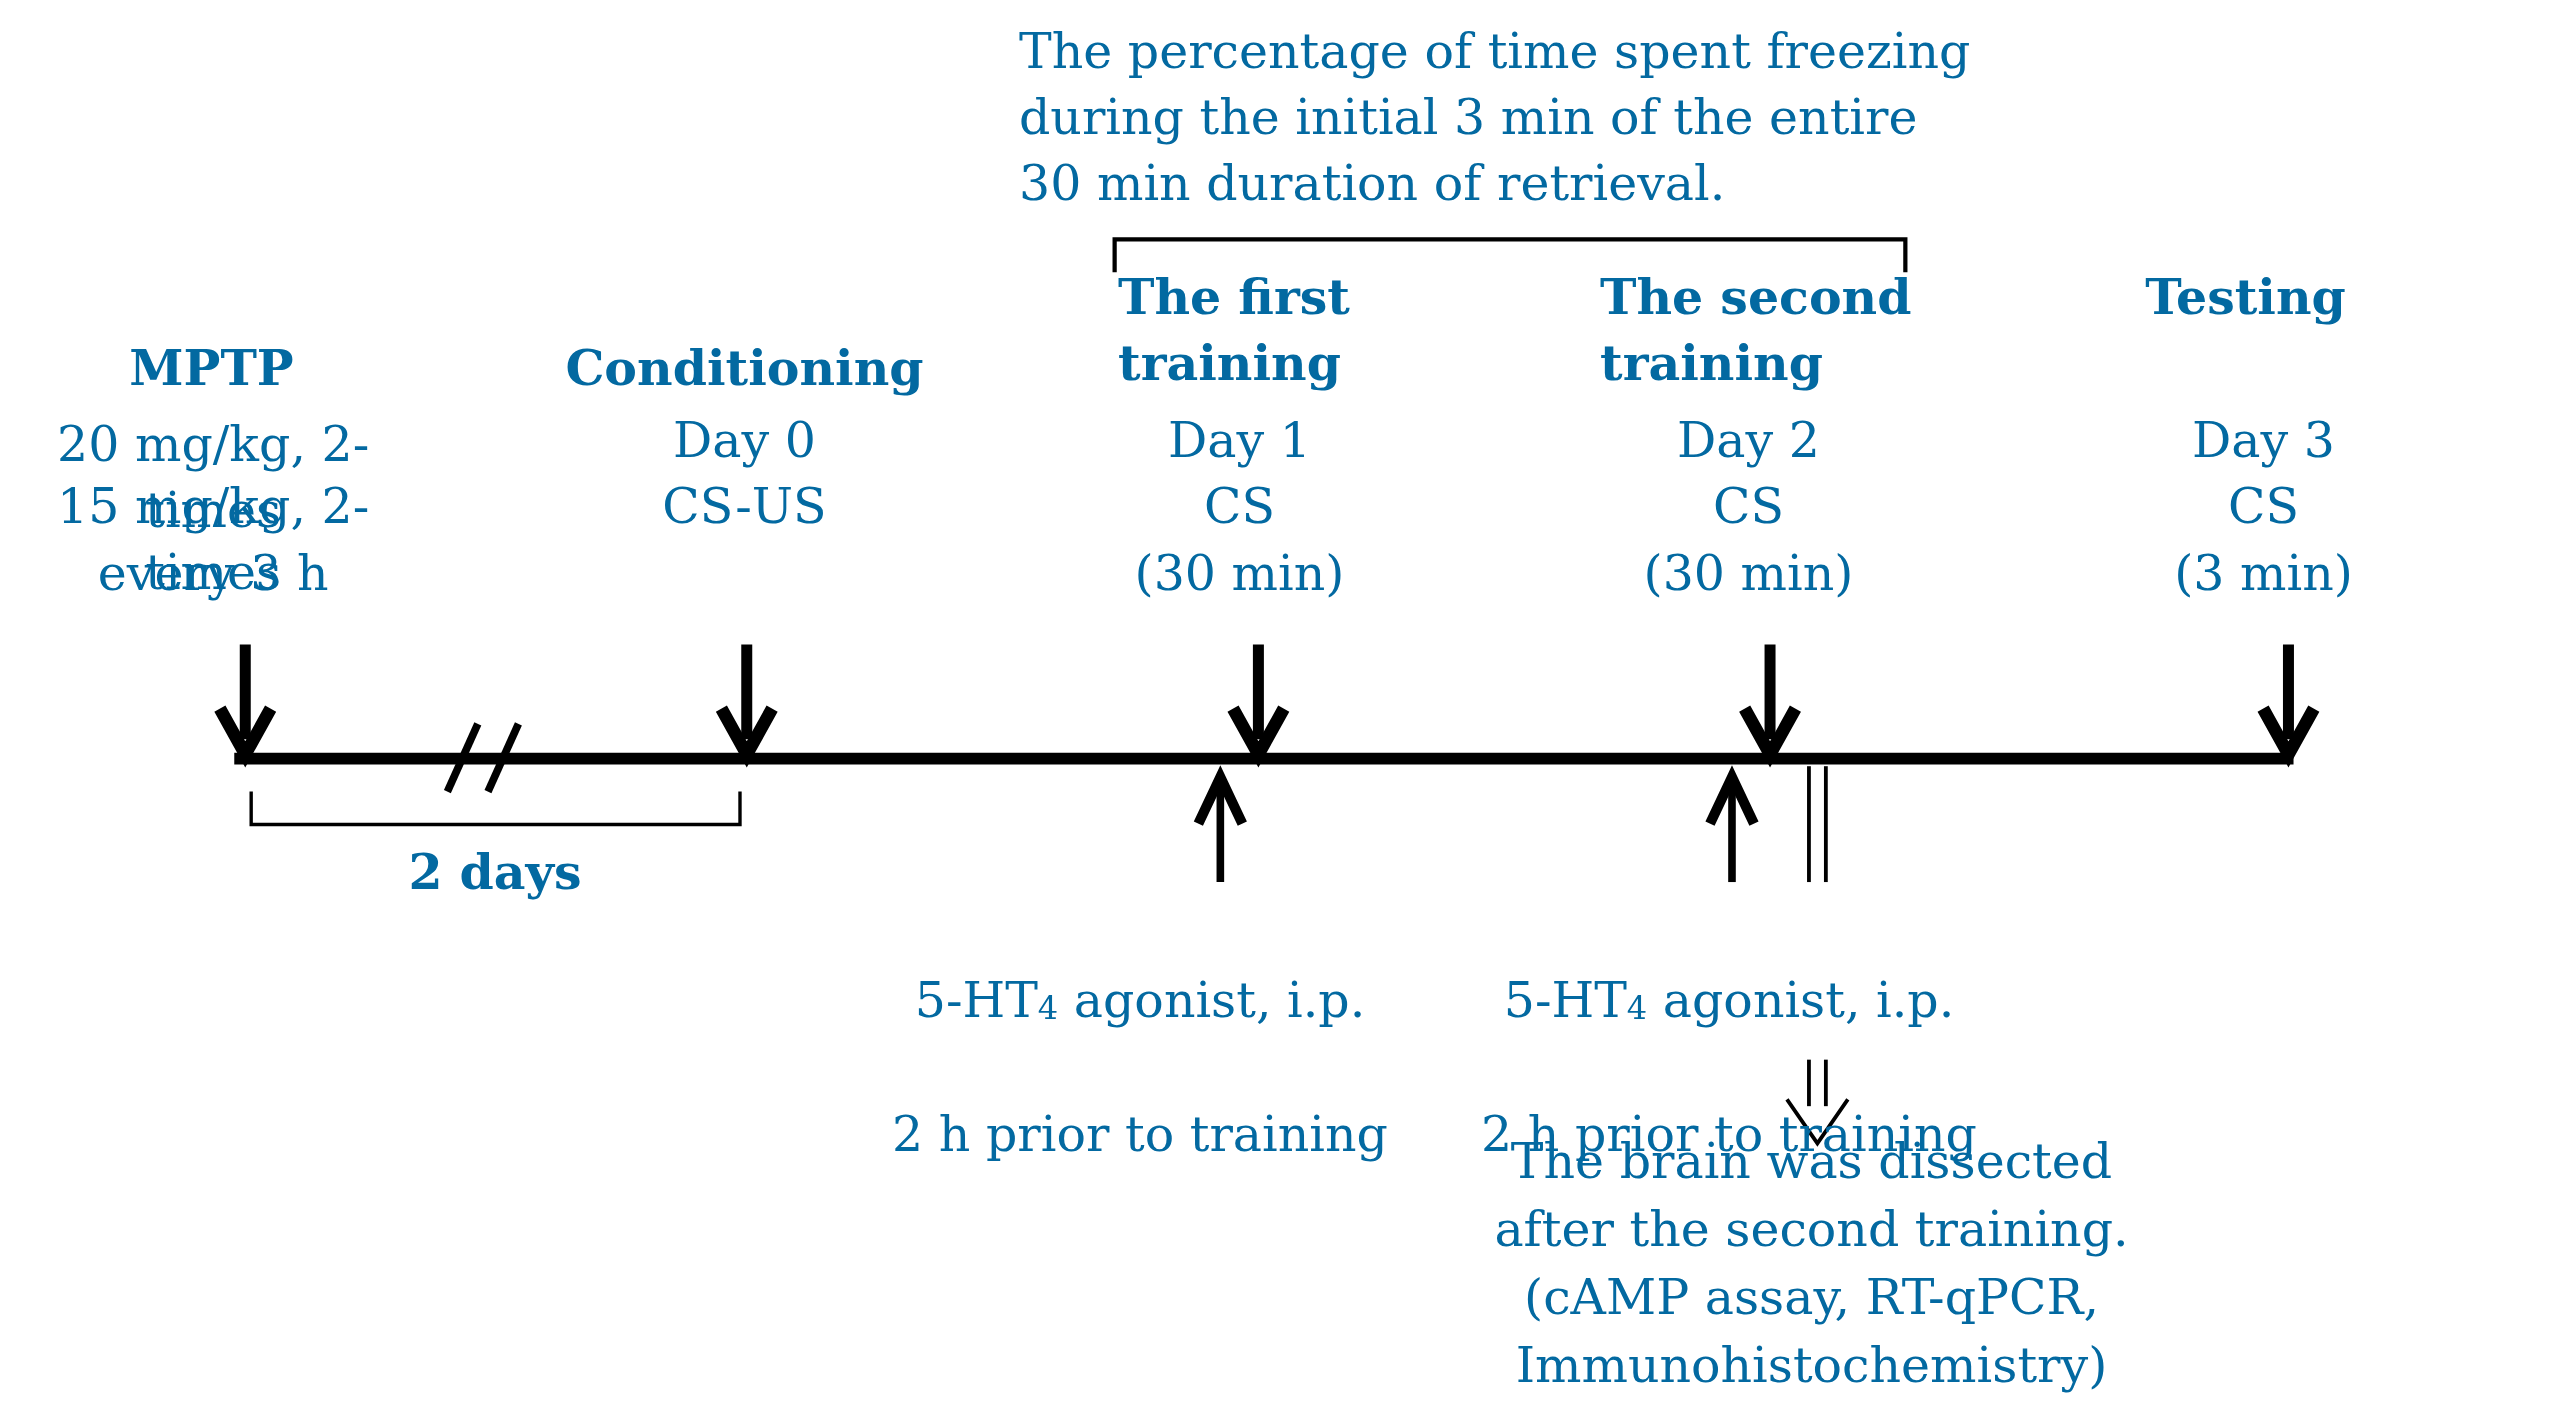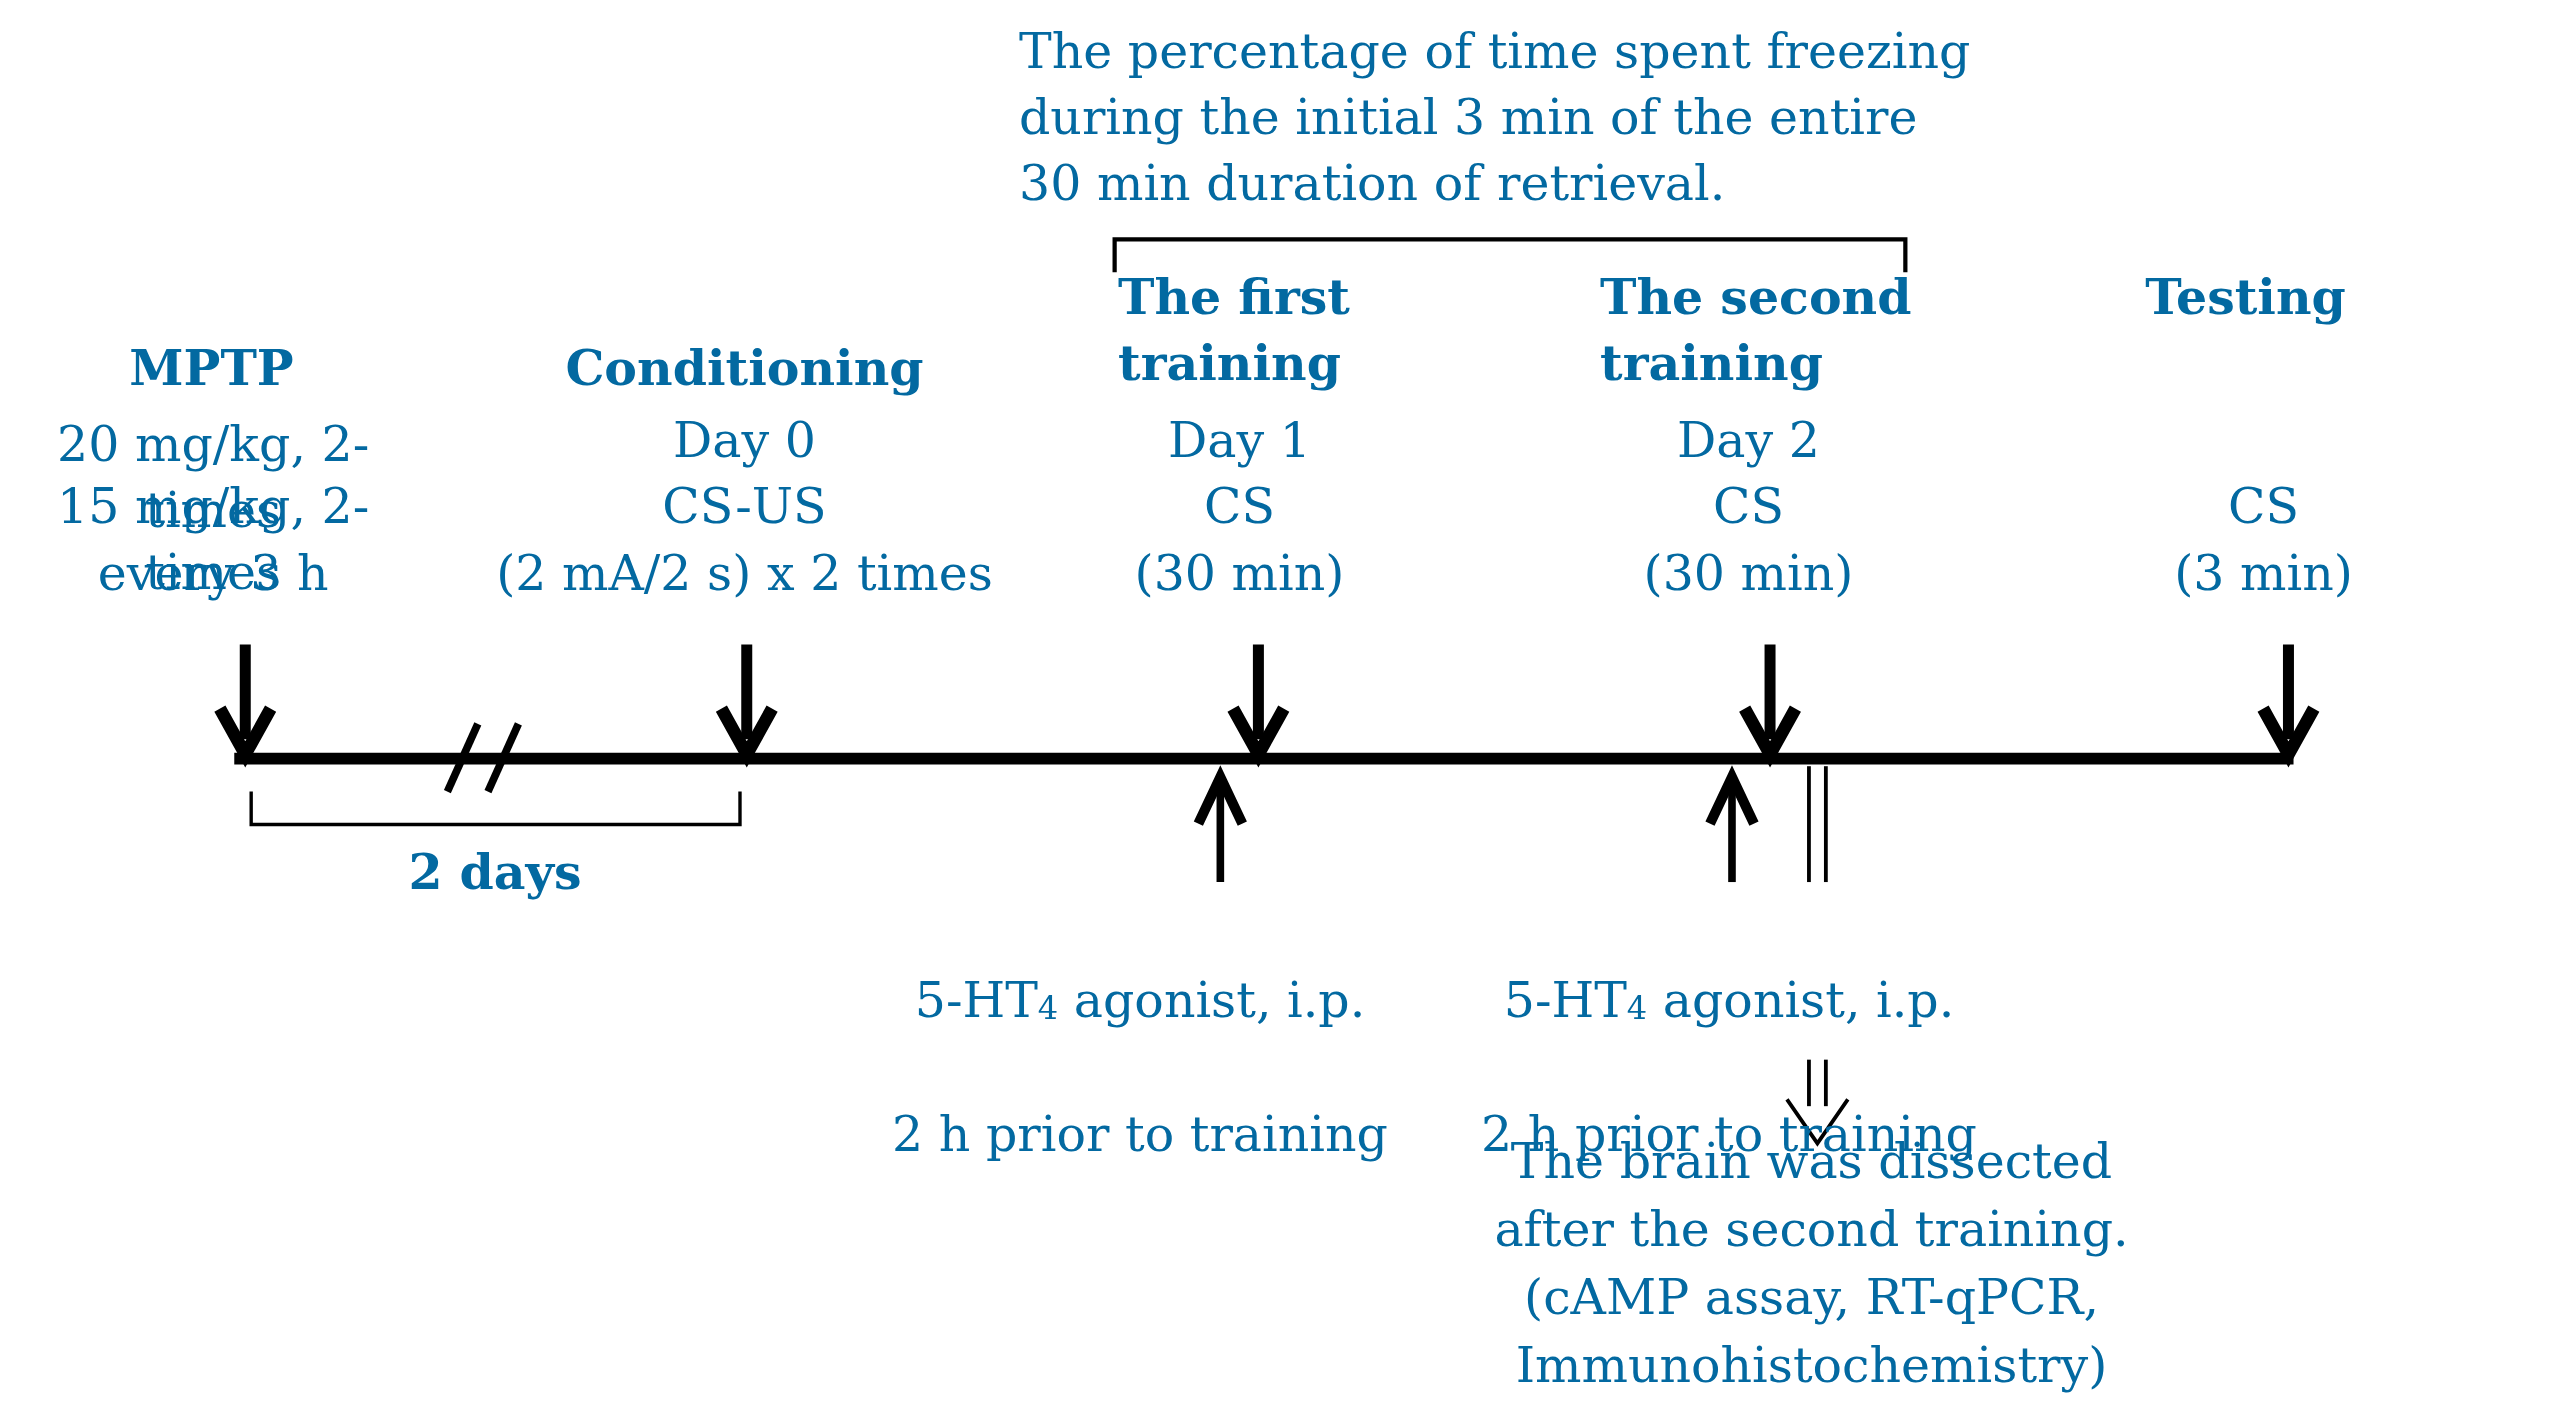--- a/index.html
+++ b/index.html
@@ -131,30 +131,30 @@
   <div class="txt b" id="training2-title">The second
 training</div>
   <div class="txt b ctr" id="testing-title">Testing</div>
 
   <div class="txt ctr" id="mptp-dose1">20 mg/kg, 2-times</div>
   <div class="txt ctr" id="mptp-dose2">15 mg/kg, 2-times</div>
   <div class="txt ctr" id="mptp-schedule">every 3 h</div>
 
   <div class="txt ctr" id="conditioning-day">Day 0</div>
   <div class="txt ctr" id="conditioning-stim">CS-US</div>
-  <div class="txt ctr" id="conditioning-detail">(2 mA/2 s) x 2 times</div>
 
   <div class="txt ctr" id="training1-day">Day 1</div>
   <div class="txt ctr" id="training1-stim">CS</div>
   <div class="txt ctr" id="training1-dur">(30 min)</div>
 
   <div class="txt ctr" id="training2-day">Day 2</div>
   <div class="txt ctr" id="training2-stim">CS</div>
   <div class="txt ctr" id="training2-dur">(30 min)</div>
 
+  <div class="txt ctr" id="testing-day">Day 3</div>
   <div class="txt ctr" id="testing-stim">CS</div>
   <div class="txt ctr" id="testing-dur">(3 min)</div>
 
   <div class="txt b ctr" id="seven-days">2 days</div>
 
   <div class="txt ctr" id="injection1">
     <div class="inj-line nowrap"><span>5-HT</span><span class="sub">4</span><span> agonist, i.p.</span></div>
     <div class="inj-line nowrap">2 h prior to training</div>
   </div>
 

